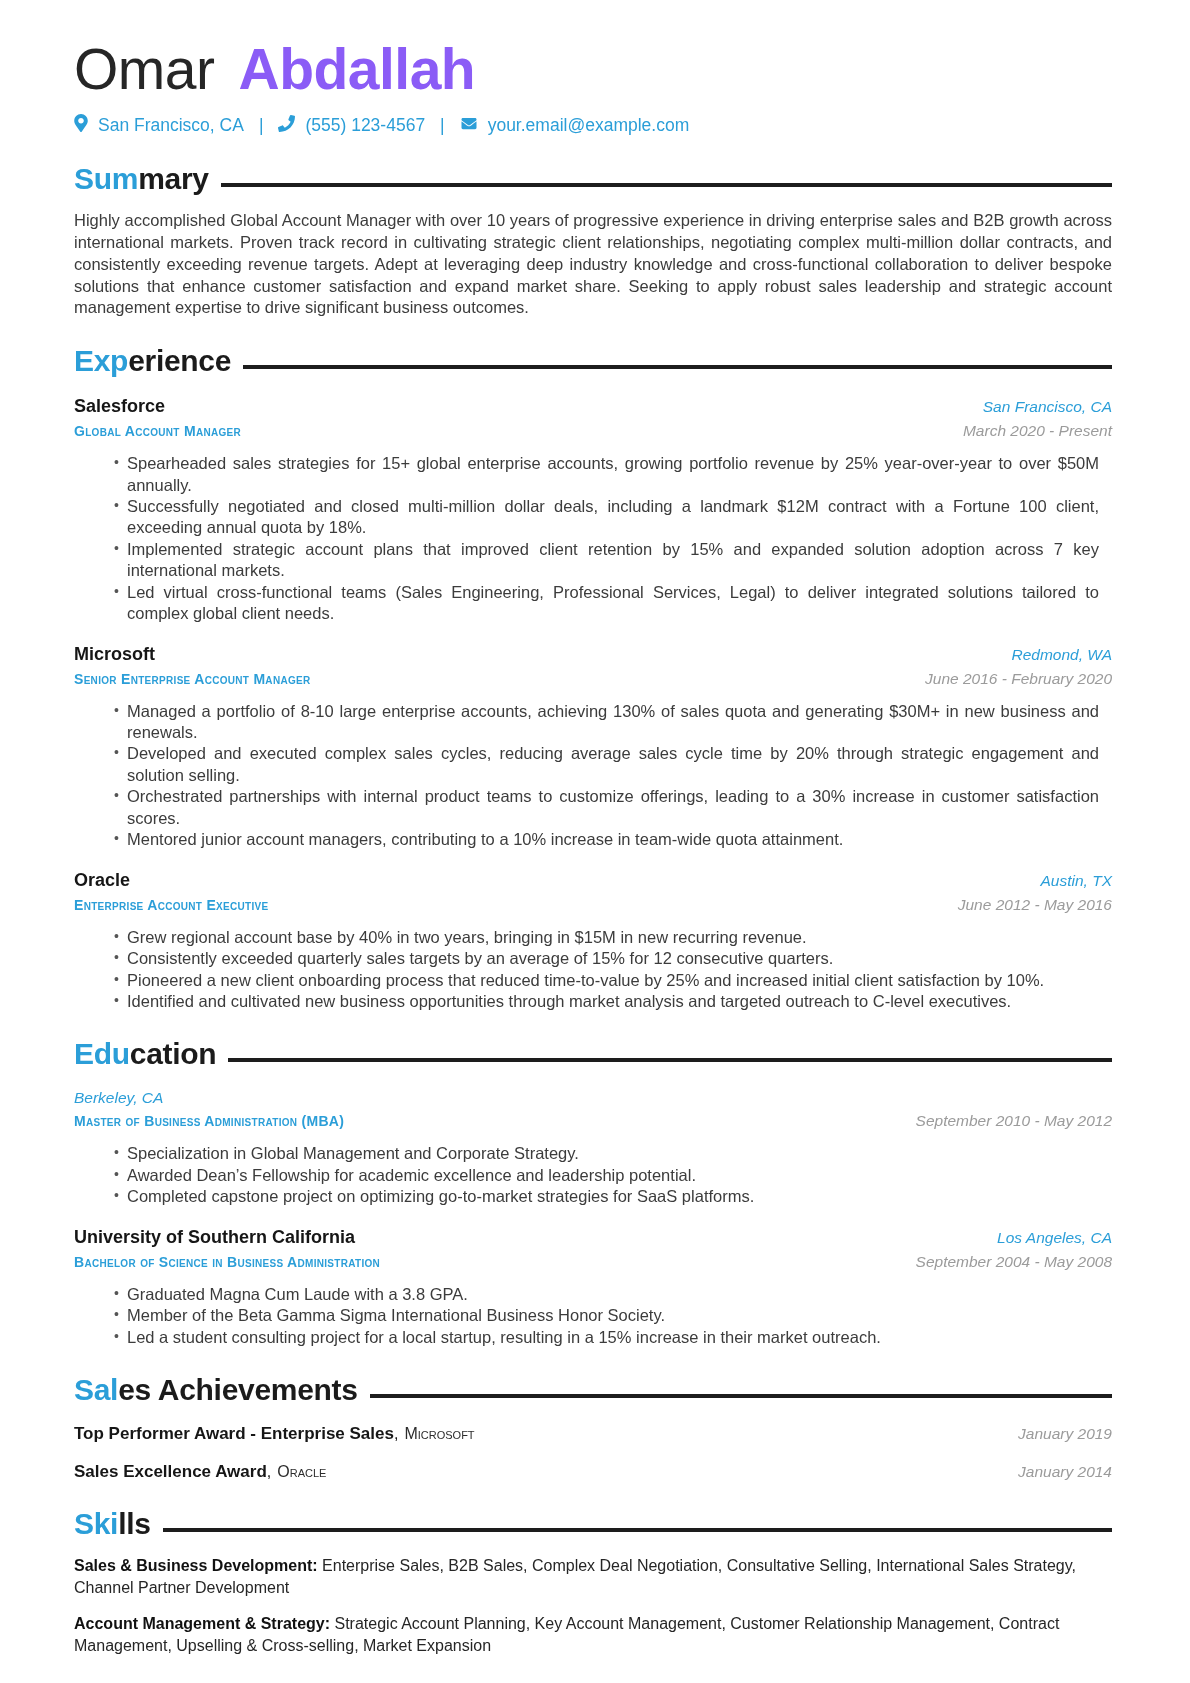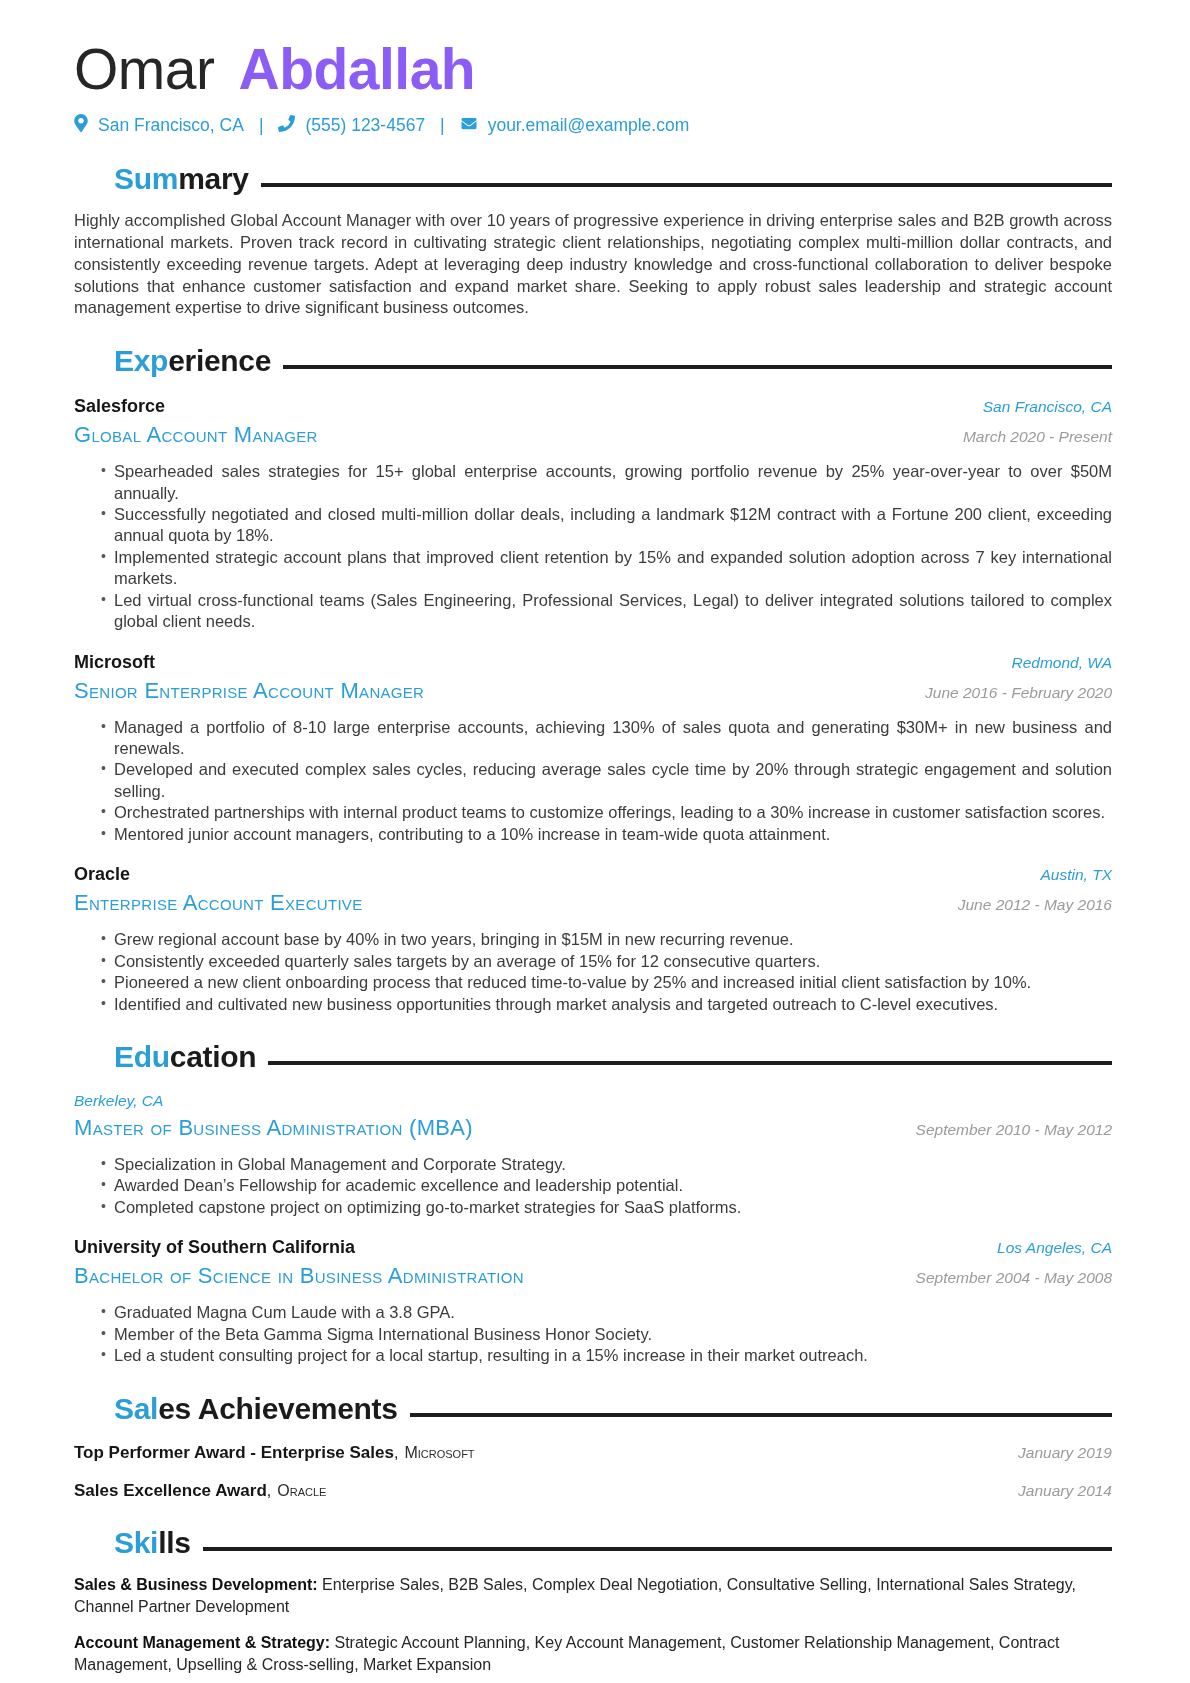--- a/index.html
+++ b/index.html
@@ -21,36 +21,36 @@
   
   .name{margin:0;font-size:57px;line-height:1.04;color:#262626;font-weight:400;letter-spacing:-0.5px;}
   .name .last{font-weight:700;color:#8b5cf6;margin-left:24px;}
   .contact{margin-top:15px;display:flex;align-items:center;gap:15px;color:var(--accent);font-size:17.5px;}
   .ci{display:inline-flex;align-items:center;gap:10px;}
   .ci svg{fill:var(--accent);}
   .sep{color:var(--accent);}
 
   
   .sec{display:flex;margin:25px 0 15px;font-size:30px;line-height:1.1;font-weight:700;color:var(--heading);letter-spacing:-0.3px;}
-  .sec .acc{color:var(--accent);margin-left:40px;}
+  .sec .acc{color:var(--accent);}
   .sec .rule{flex:1;height:4px;background:var(--rule);align-self:flex-end;margin:0 0 8px 12px;}
 
   
   .para{margin:4px 0 0;font-size:16.5px;line-height:1.32;text-align:justify;color:var(--body);}
 
   
   .entry{margin-top:19px;}
   .row1,.row2{display:flex;justify-content:space-between;align-items:baseline;}
   .row2{margin-top:5px;}
   .org{font-size:18px;font-weight:700;color:#161616;}
   .loc{font-size:15.5px;font-style:italic;color:var(--accent);}
-  .pos{font-variant:small-caps;font-size:22px;letter-spacing:.3px;color:var(--accent);}
+  .pos{font-variant:small-caps;font-size:14px;letter-spacing:.3px;color:var(--accent);font-weight:bold;}
   .date{font-size:15.5px;font-style:italic;color:var(--muted);}
 
-  .bullets{margin:13px 0 0;padding:0 0 0 27px;list-style:none;}
+  .bullets{margin:13px 13px 0;padding:0 0 0 27px;list-style:none;}
   .bullets li{position:relative;padding-left:13px;font-size:16.5px;line-height:1.3;text-align:justify;color:var(--body);}
   .bullets li::before{content:"\2022";position:absolute;left:0;top:0;color:#555;font-size:14px;}
 
   
   .ach{display:flex;justify-content:space-between;align-items:baseline;margin-top:18px;}
   .ach-title{font-weight:700;font-size:17px;color:#161616;}
   .ach-comma{font-size:16px;color:#161616;}
   .ach-org{font-variant:small-caps;font-size:16px;color:#2c2c2c;margin-left:6px;}
 
   
@@ -115,21 +115,21 @@
       <div class="row1">
         <span class="org">Salesforce</span>
         <span class="loc">San Francisco, CA</span>
       </div>
       <div class="row2">
         <span class="pos">Global Account Manager</span>
         <span class="date">March 2020 - Present</span>
       </div>
       <ul class="bullets">
         <li>Spearheaded sales strategies for 15+ global enterprise accounts, growing portfolio revenue by 25% year-over-year to over $50M annually.</li>
-        <li>Successfully negotiated and closed multi-million dollar deals, including a landmark $12M contract with a Fortune 200 client, exceeding annual quota by 18%.</li>
+        <li>Successfully negotiated and closed multi-million dollar deals, including a landmark $12M contract with a Fortune 100 client, exceeding annual quota by 18%.</li>
         <li>Implemented strategic account plans that improved client retention by 15% and expanded solution adoption across 7 key international markets.</li>
         <li>Led virtual cross-functional teams (Sales Engineering, Professional Services, Legal) to deliver integrated solutions tailored to complex global client needs.</li>
       </ul>
     </div>
 
     <div class="entry">
       <div class="row1">
         <span class="org">Microsoft</span>
         <span class="loc">Redmond, WA</span>
       </div>

